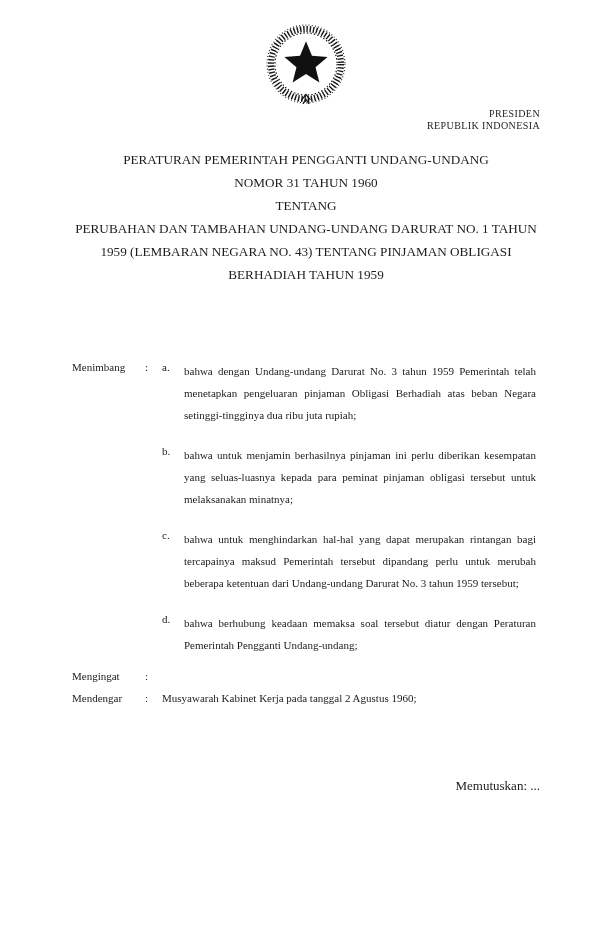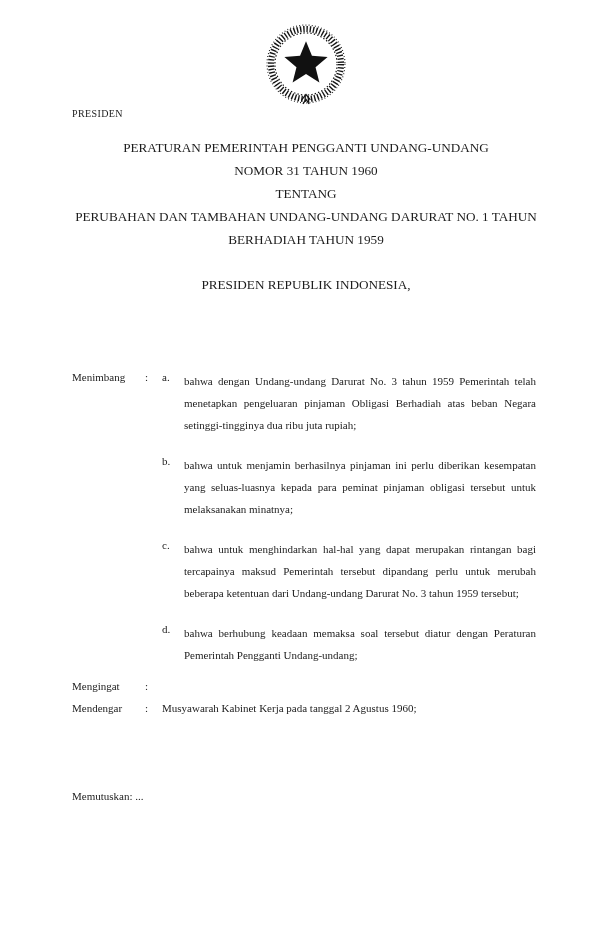--- a/index.html
+++ b/index.html
@@ -10,21 +10,21 @@
     box-sizing:border-box;
     padding:22px 72px 0 72px;
     background:#ffffff;
     color:#1c1c1c;
     font-family:"Liberation Serif","DejaVu Serif",serif;
     overflow:hidden;
   }
   .seal-wrap { text-align:center; }
   .seal { width:92px; height:84px; display:block; margin:0 auto; }
   .org-line {
-    text-align:left;
+    text-align:right;
     font-size:10px;
     line-height:12px;
     letter-spacing:0.4px;
   }
   .org-line.first { margin-top:2px; }
   .title-block {
     margin-top:16px;
     text-align:center;
     font-size:13.2px;
     line-height:23px;
@@ -54,50 +54,51 @@
   .items .item:last-child { margin-bottom:0; }
   .item .marker { }
   .item p {
     margin:4px;
     text-align:justify;
     text-align-last:left;
   }
   .clause .body-text { margin:0; }
   .continuation {
     margin-top:66px;
-    text-align:left;
-    font-size:11px;
+    text-align:right;
+    font-size:13px;
     line-height:22px;
   }
 </style>
 </head>
 <body>
 
 <div class="page">
 
   <div class="seal-wrap">
     <svg class="seal" viewBox="-50 -48 100 96" aria-hidden="true">
       <circle r="44.5" fill="none" stroke="#161616" stroke-width="1.4" stroke-dasharray="1 2.6"></circle>
       <circle r="40" fill="none" stroke="#161616" stroke-width="7" stroke-dasharray="1.6 2.1"></circle>
       <circle r="35.5" fill="none" stroke="#161616" stroke-width="1.4" stroke-dasharray="1.6 2.4"></circle>
       <polygon fill="#111111" points="0,-26 6.8,-9.3 24.7,-8 10.9,3.6 15.3,21 0,11.5 -15.3,21 -10.9,3.6 -24.7,-8 -6.8,-9.3"></polygon>
       <path d="M-5,41 L0,35 L5,41 M-3.5,45.5 L0,40.5 L3.5,45.5" stroke="#161616" stroke-width="1.5" fill="none"></path>
     </svg>
     <div class="org-line first">PRESIDEN</div>
+    <div class="org-line">REPUBLIK INDONESIA</div>
   </div>
 
   <div class="title-block">
     <div>PERATURAN PEMERINTAH PENGGANTI UNDANG-UNDANG</div>
     <div>NOMOR 31 TAHUN 1960</div>
     <div>TENTANG</div>
     <div>PERUBAHAN DAN TAMBAHAN UNDANG-UNDANG DARURAT NO. 1 TAHUN</div>
+    <div>1959 (LEMBARAN NEGARA NO. 43) TENTANG PINJAMAN OBLIGASI</div>
     <div>BERHADIAH TAHUN 1959</div>
   </div>
 
-  <div class="salutation">PRESIDEN REPUBLIK INDONESIA,</div>
 
   <div class="clause clause-menimbang">
     <div class="label">Menimbang</div>
     <div class="colon">:</div>
     <div class="items">
       <div class="item">
         <span class="marker">a.</span>
         <p>bahwa dengan Undang-undang Darurat No. 3 tahun 1959 Pemerintah telah menetapkan pengeluaran pinjaman Obligasi Berhadiah atas beban Negara setinggi-tingginya dua ribu juta rupiah;</p>
       </div>
       <div class="item">

